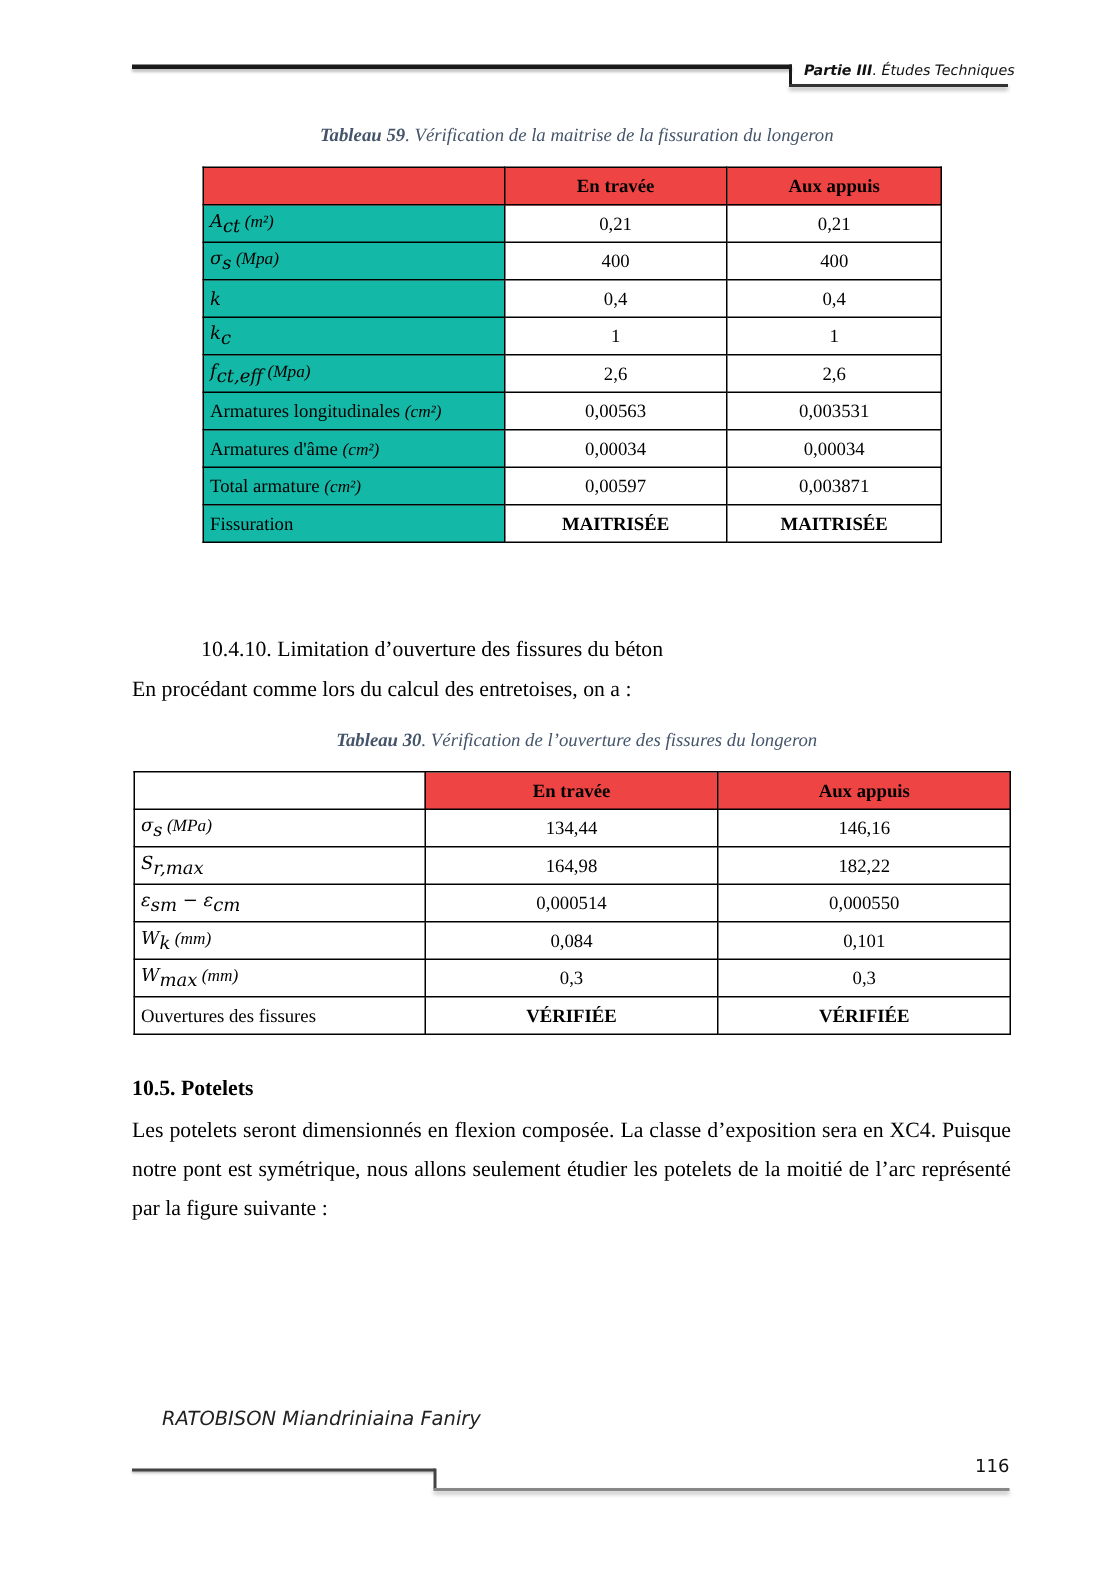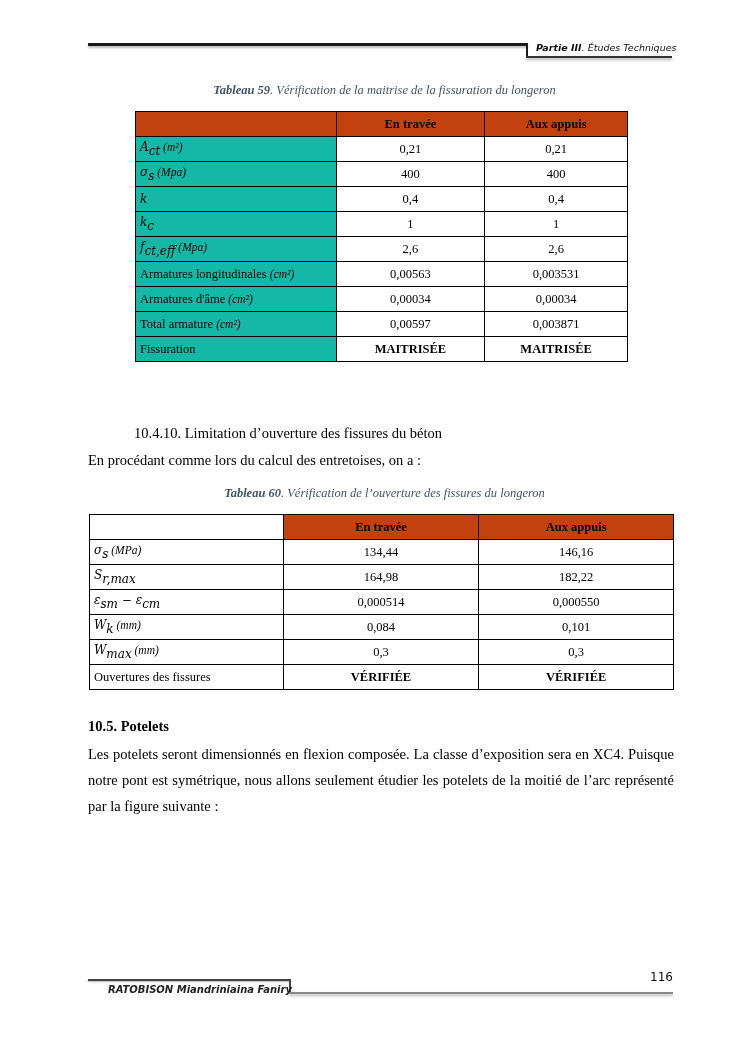--- a/index.html
+++ b/index.html
@@ -16,21 +16,21 @@
 
   
   .caption { position: absolute; width: 745px; text-align: center; font-size: 12.5px; color: #44546a; font-style: italic; }
   .caption b { font-weight: bold; }
   .cap1 { top: 83px; left: 12px; }
   .cap2 { top: 486px; left: 12px; }
 
   
   table { position: absolute; border-collapse: collapse; font-size: 12.5px; }
   td, th { border: 1px solid #000; height: 25px; vertical-align: middle; }
-  th { font-weight: bold; text-align: center; background: #c2410c; }
+  th { font-weight: bold; text-align: center; background: #ef4444; }
   td.lbl { text-align: left; padding: 0 4px; }
   td.val { text-align: center; border-radius: 11px; }
   td.bold { font-weight: bold; margin-left: 28px; }
   .t1 { left: 135px; top: 111px; width: 493px; }
   .t1 td.lbl { background: #14b8a6; }
   .t1 col.c1 { width: 201px; } .t1 col.c2 { width: 149px; } .t1 col.c3 { width: 143px; }
   .t2 { left: 89px; top: 514px; width: 585px; }
   .t2 col.c1 { width: 194px; } .t2 col.c2 { width: 196px; } .t2 col.c3 { width: 195px; }
   .t2 th.empty { background: #ffffff; }
   .math { font-style: italic; font-family: "DejaVu Serif", serif; font-size: 12px; }
@@ -41,21 +41,21 @@
   .subhead { position: absolute; left: 134px; top: 425px; font-size: 14.5px; }
   .para { position: absolute; left: 88px; font-size: 14.5px; }
   .p1 { top: 452px; }
   .sechead { position: absolute; left: 88px; top: 718px; font-size: 14.5px; font-weight: bold; }
   .body-text { position: absolute; left: 88px; top: 741px; width: 586px; font-size: 14.5px; line-height: 26px; text-align: justify; }
 
   
   .ftr-line-left { position: absolute; left: 88px; top: 979px; width: 202px; height: 2px; background: #444; box-shadow: 0 1px 2px rgba(0,0,0,0.3); }
   .ftr-vert { position: absolute; left: 289px; top: 979px; width: 2px; height: 14px; background: #444; }
   .ftr-line-right { position: absolute; left: 289px; top: 992px; width: 384px; height: 2px; background: #888; box-shadow: 0 2px 3px rgba(0,0,0,0.3); }
-  .ftr-text { position: absolute; left: 108px; top: 984px; font-family: "DejaVu Sans", sans-serif; font-size: 10px; font-style: italic; color: #222; font-weight: bold; }
+  .ftr-text { position: absolute; left: 108px; top: 939px; font-family: "DejaVu Sans", sans-serif; font-size: 13px; font-style: italic; color: #222; }
   .page-num { position: absolute; left: 650px; top: 970px; font-family: "DejaVu Sans", sans-serif; font-size: 12px; color: #111; }
 </style>
 </head>
 <body>
 
 <div class="hdr-line-left"></div>
 <div class="hdr-vert"></div>
 <div class="hdr-line-right"></div>
 <div class="hdr-text"><b>Partie III</b><i>. Études Techniques</i></div>
 
@@ -119,21 +119,21 @@
         <td class="lbl"><span>Fissuration</span></td>
         <td class="val bold">MAITRISÉE</td>
         <td class="val bold">MAITRISÉE</td>
       </tr>
     </tbody>
 </table>
 
 <div class="subhead">10.4.10. Limitation d’ouverture des fissures du béton</div>
 <div class="para p1">En procédant comme lors du calcul des entretoises, on a :</div>
 
-<div class="caption cap2"><b>Tableau 60</b><span>. Vérification de l’ouverture des fissures du longeron</span></div>
+<div class="caption cap2"><b>Tableau 30</b><span>. Vérification de l’ouverture des fissures du longeron</span></div>
 
 <table class="t2">
   <colgroup>
       <col class="c1">
       <col class="c2">
       <col class="c3">
     </colgroup>
   <thead>
     <tr>
       <th class="empty"></th>

